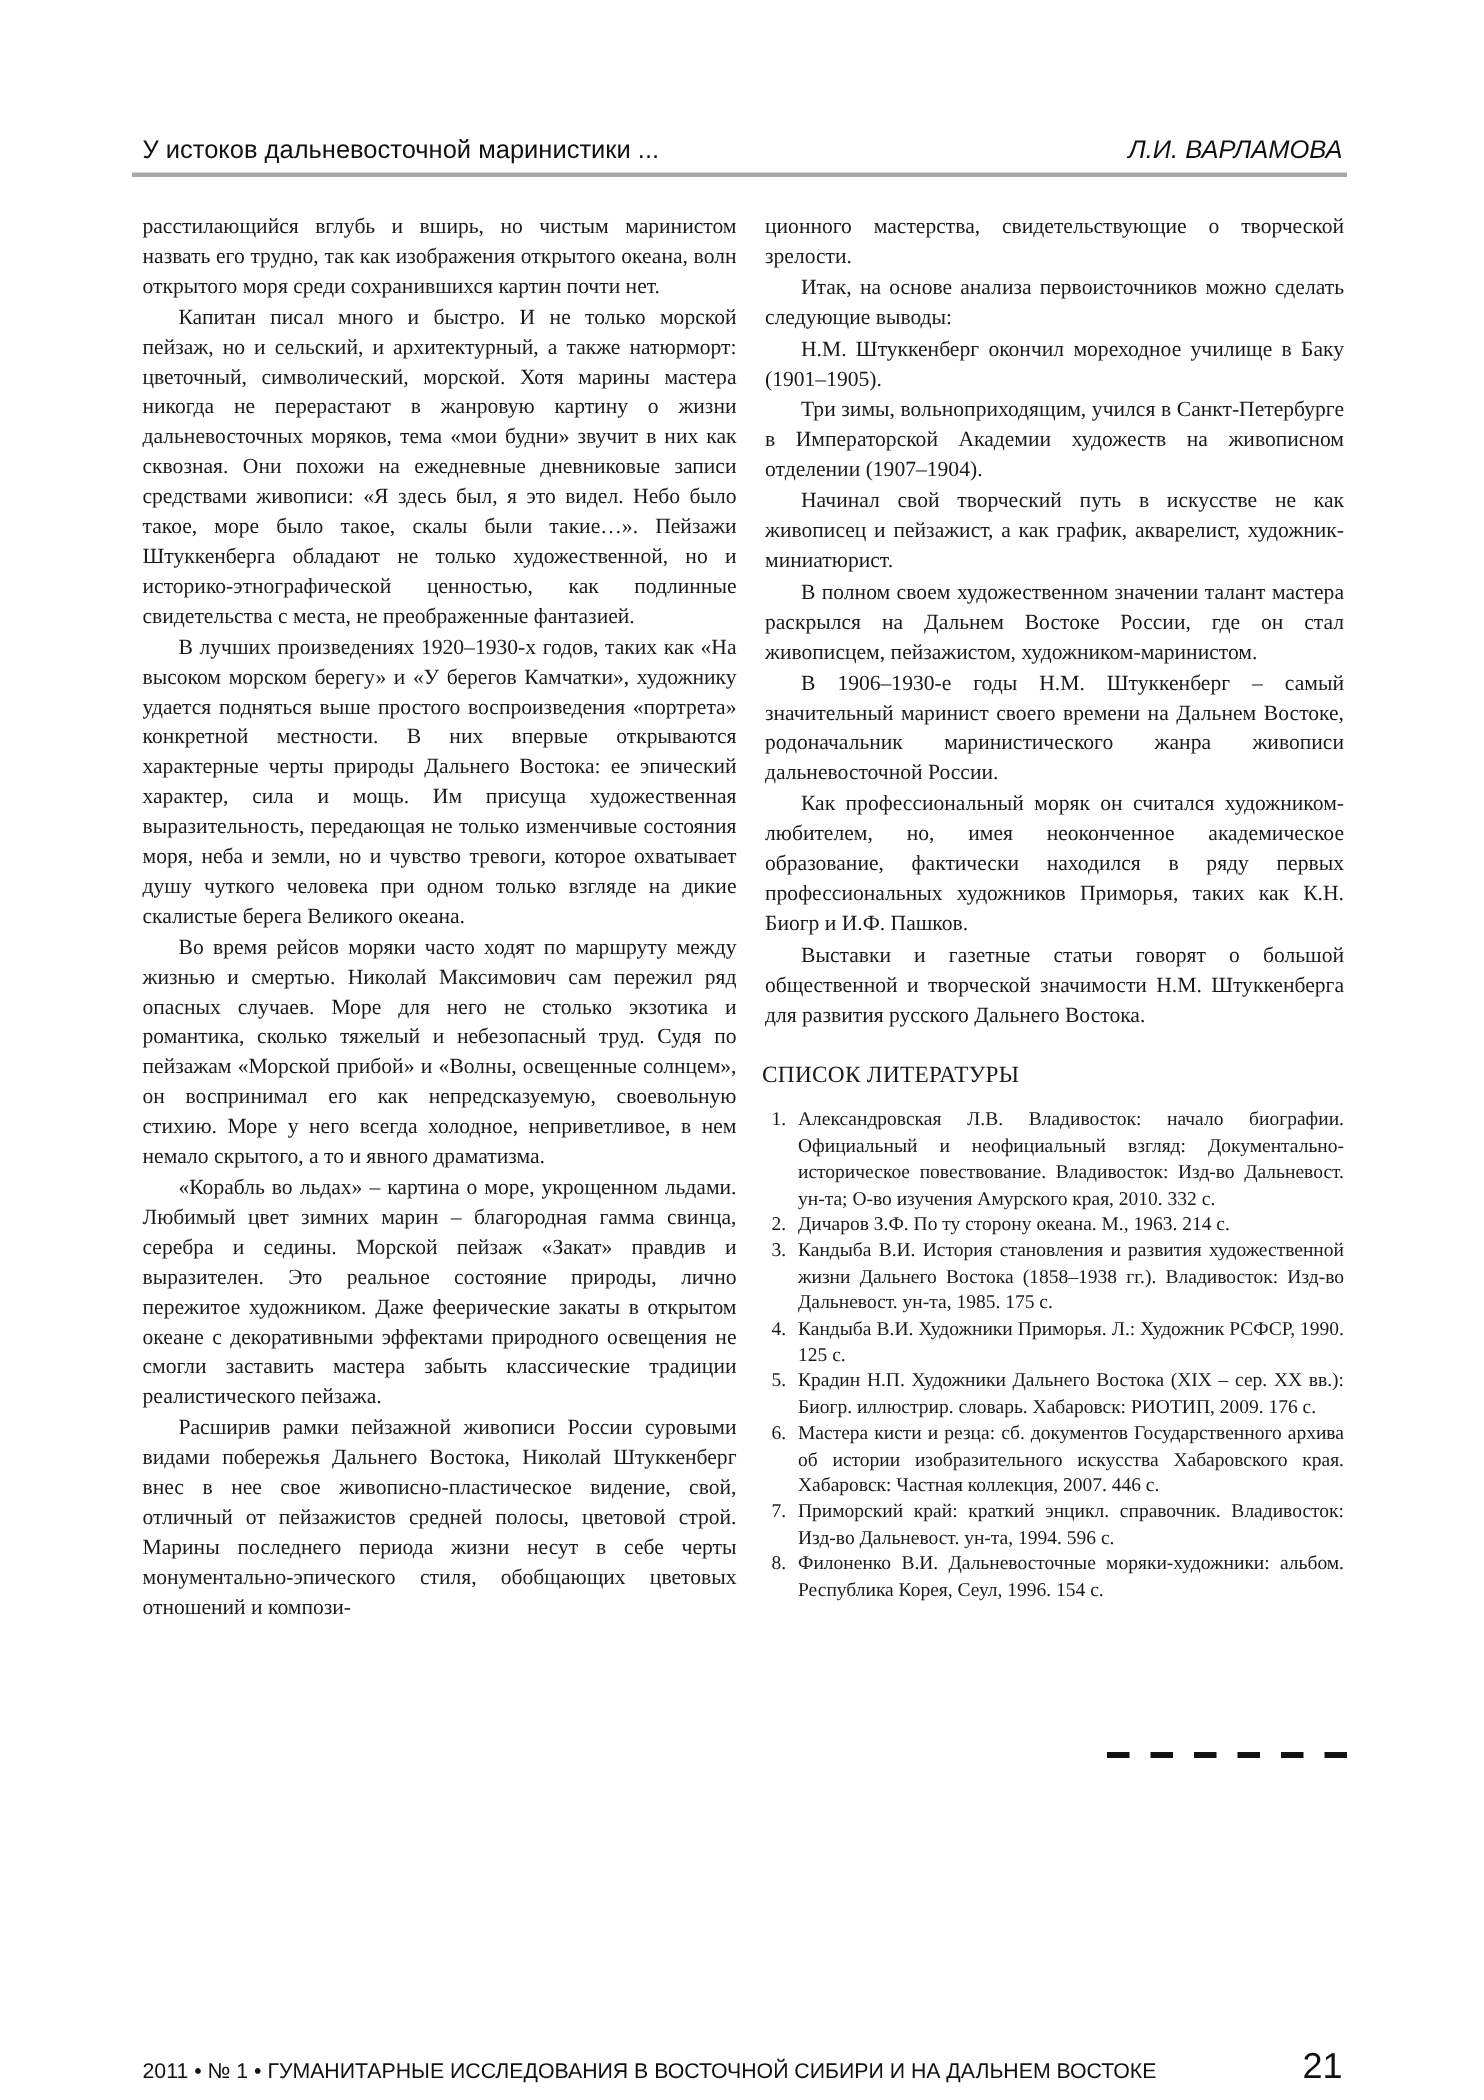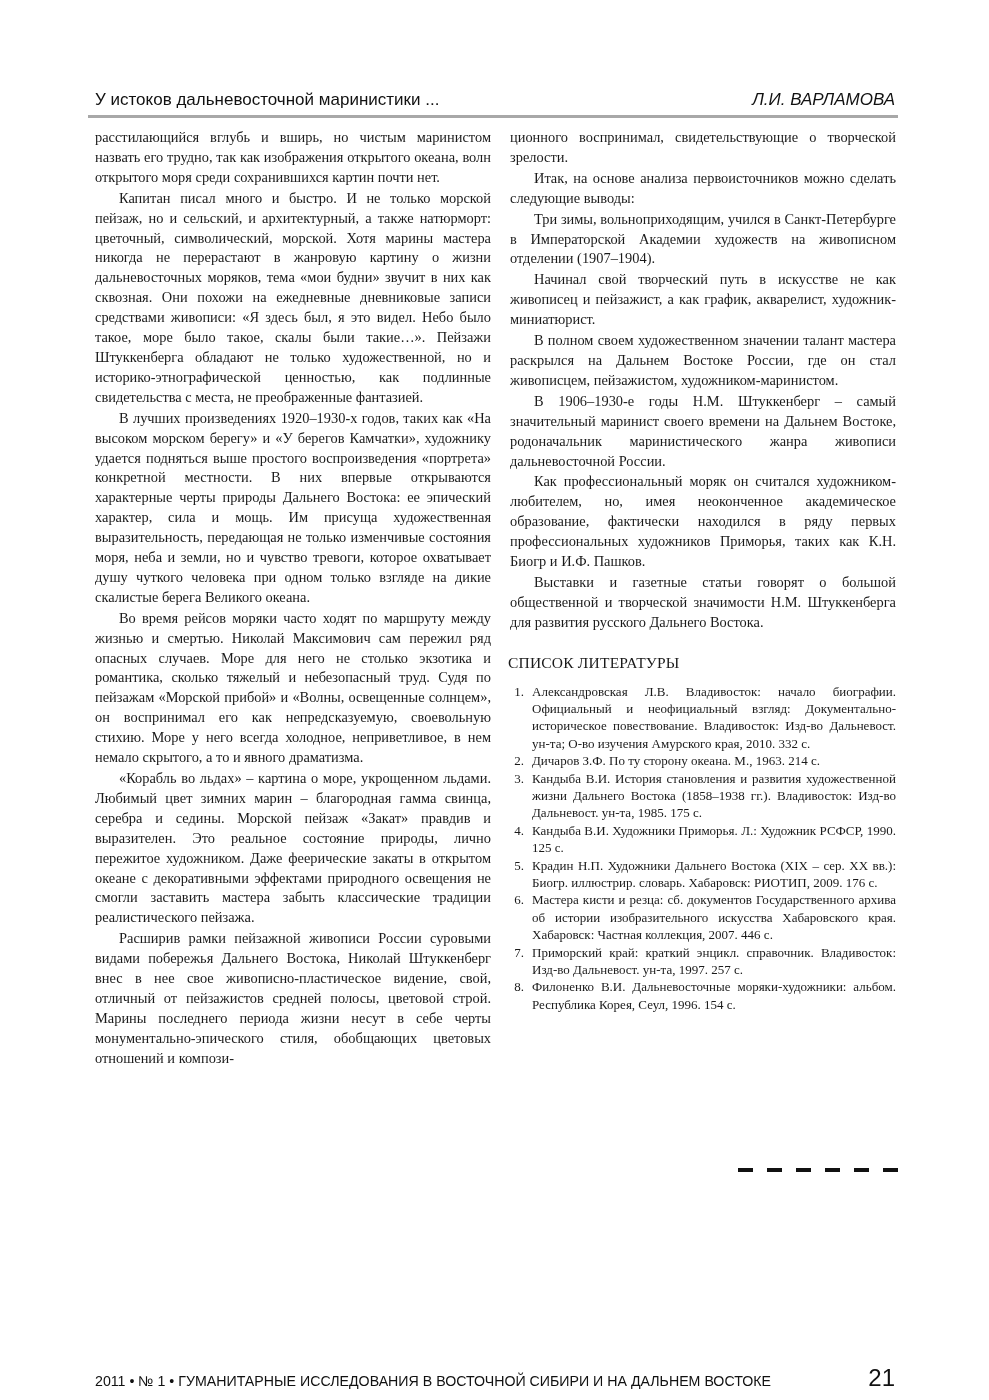--- a/index.html
+++ b/index.html
@@ -7,21 +7,21 @@
   .page { position: absolute; left: 0; top: 0; width: 989px; height: 1400px; }
   .running-head {
     position: absolute; left: 95px; top: 90px; width: 800px;
     display: flex; justify-content: space-between; align-items: flex-end;
     font-family: "Liberation Sans", sans-serif; font-size: 17px; color: #111;
   }
   .running-head .author { font-style: italic; }
   .head-rule { position: absolute; left: 88px; top: 115px; width: 810px; height: 3px; background: #a8a8a8; }
 
   .col {
-    position: absolute; top: 128px; width: 396px;
+    position: absolute; top: 142px; width: 396px;
     font-family: "Liberation Serif", serif; font-size: 14.4px; line-height: 19.9px;
     color: #1a1a1a; text-align: justify; hyphens: manual;
   }
   .col-left { left: 95px; }
   .col-right { left: 510px; width: 386px; }
   .col p { margin: 0 0 1px 0; text-indent: 0; }
   .col p.indent { text-indent: 24px; }
 
   .refs-title {
     font-family: "Liberation Serif", serif; font-size: 15.5px; color: #1a1a1a;
@@ -54,38 +54,39 @@
   <div class="col col-left">
     <p>расстилающийся вглубь и вширь, но чистым маринистом назвать его трудно, так как изображения открытого океана, волн открытого моря среди сохранившихся картин почти нет.</p>
     <p class="indent">Капитан писал много и быстро. И не только морской пейзаж, но и сельский, и архитектурный, а также натюрморт: цветочный, символический, морской. Хотя марины мастера никогда не перерастают в жанровую картину о жизни дальневосточных моряков, тема «мои будни» звучит в них как сквозная. Они похожи на ежедневные дневниковые записи средствами живописи: «Я здесь был, я это видел. Небо было такое, море было такое, скалы были такие…». Пейзажи Штуккенберга обладают не только художественной, но и историко-этнографической ценностью, как подлинные свидетельства с места, не преображенные фантазией.</p>
     <p class="indent">В лучших произведениях 1920–1930-х годов, таких как «На высоком морском берегу» и «У берегов Камчатки», художнику удается подняться выше простого воспроизведения «портрета» конкретной местности. В них впервые открываются характерные черты природы Дальнего Востока: ее эпический характер, сила и мощь. Им присуща художественная выразительность, передающая не только изменчивые состояния моря, неба и земли, но и чувство тревоги, которое охватывает душу чуткого человека при одном только взгляде на дикие скалистые берега Великого океана.</p>
     <p class="indent">Во время рейсов моряки часто ходят по маршруту между жизнью и смертью. Николай Максимович сам пережил ряд опасных случаев. Море для него не столько экзотика и романтика, сколько тяжелый и небезопасный труд. Судя по пейзажам «Морской прибой» и «Волны, освещенные солнцем», он воспринимал его как непредсказуемую, своевольную стихию. Море у него всегда холодное, неприветливое, в нем немало скрытого, а то и явного драматизма.</p>
     <p class="indent">«Корабль во льдах» – картина о море, укрощенном льдами. Любимый цвет зимних марин – благородная гамма свинца, серебра и седины. Морской пейзаж «Закат» правдив и выразителен. Это реальное состояние природы, лично пережитое художником. Даже феерические закаты в открытом океане с декоративными эффектами природного освещения не смогли заставить мастера забыть классические традиции реалистического пейзажа.</p>
     <p class="indent">Расширив рамки пейзажной живописи России суровыми видами побережья Дальнего Востока, Николай Штуккенберг внес в нее свое живописно-пластическое видение, свой, отличный от пейзажистов средней полосы, цветовой строй. Марины последнего периода жизни несут в себе черты монументально-эпического стиля, обобщающих цветовых отношений и компози-</p>
   </div>
 
   <div class="col col-right">
-    <p>ционного воспринимал, свидетельствующие о творческой зрелости.</p>
+    <p>ционного мастерства, свидетельствующие о творческой зрелости.</p>
     <p class="indent">Итак, на основе анализа первоисточников можно сделать следующие выводы:</p>
+    <p class="indent">Н.М. Штуккенберг окончил мореходное училище в Баку (1901–1905).</p>
     <p class="indent">Три зимы, вольноприходящим, учился в Санкт-Петербурге в Императорской Академии художеств на живописном отделении (1907–1904).</p>
     <p class="indent">Начинал свой творческий путь в искусстве не как живописец и пейзажист, а как график, акварелист, художник-миниатюрист.</p>
     <p class="indent">В полном своем художественном значении талант мастера раскрылся на Дальнем Востоке России, где он стал живописцем, пейзажистом, художником-маринистом.</p>
     <p class="indent">В 1906–1930-е годы Н.М. Штуккенберг – самый значительный маринист своего времени на Дальнем Востоке, родоначальник маринистического жанра живописи дальневосточной России.</p>
     <p class="indent">Как профессиональный моряк он считался художником-любителем, но, имея неоконченное академическое образование, фактически находился в ряду первых профессиональных художников Приморья, таких как К.Н. Биогр и И.Ф. Пашков.</p>
     <p class="indent">Выставки и газетные статьи говорят о большой общественной и творческой значимости Н.М. Штуккенберга для развития русского Дальнего Востока.</p>
 
     <div class="refs-title">СПИСОК ЛИТЕРАТУРЫ</div>
     <ol class="refs">
       <li><span class="num">1.</span><span>Александровская Л.В. Владивосток: начало биографии. Официальный и неофициальный взгляд: Документально-историческое повествование. Владивосток: Изд-во Дальневост. ун-та; О-во изучения Амурского края, 2010. 332 с.</span></li>
       <li><span class="num">2.</span><span>Дичаров З.Ф. По ту сторону океана. М., 1963. 214 с.</span></li>
       <li><span class="num">3.</span><span>Кандыба В.И. История становления и развития художественной жизни Дальнего Востока (1858–1938 гг.). Владивосток: Изд-во Дальневост. ун-та, 1985. 175 с.</span></li>
       <li><span class="num">4.</span><span>Кандыба В.И. Художники Приморья. Л.: Художник РСФСР, 1990. 125 с.</span></li>
       <li><span class="num">5.</span><span>Крадин Н.П. Художники Дальнего Востока (XIX – сер. XX вв.): Биогр. иллюстрир. словарь. Хабаровск: РИОТИП, 2009. 176 с.</span></li>
       <li><span class="num">6.</span><span>Мастера кисти и резца: сб. документов Государственного архива об истории изобразительного искусства Хабаровского края. Хабаровск: Частная коллекция, 2007. 446 с.</span></li>
-      <li><span class="num">7.</span><span>Приморский край: краткий энцикл. справочник. Владивосток: Изд-во Дальневост. ун-та, 1997. 257 с.</span></li>
+      <li><span class="num">7.</span><span>Приморский край: краткий энцикл. справочник. Владивосток: Изд-во Дальневост. ун-та, 1994. 596 с.</span></li>
       <li><span class="num">8.</span><span>Филоненко В.И. Дальневосточные моряки-художники: альбом. Республика Корея, Сеул, 1996. 154 с.</span></li>
     </ol>
   </div>
 
   <div class="end-dashes">
     <span></span>
     <span></span>
     <span></span>
     <span></span>
     <span></span>

